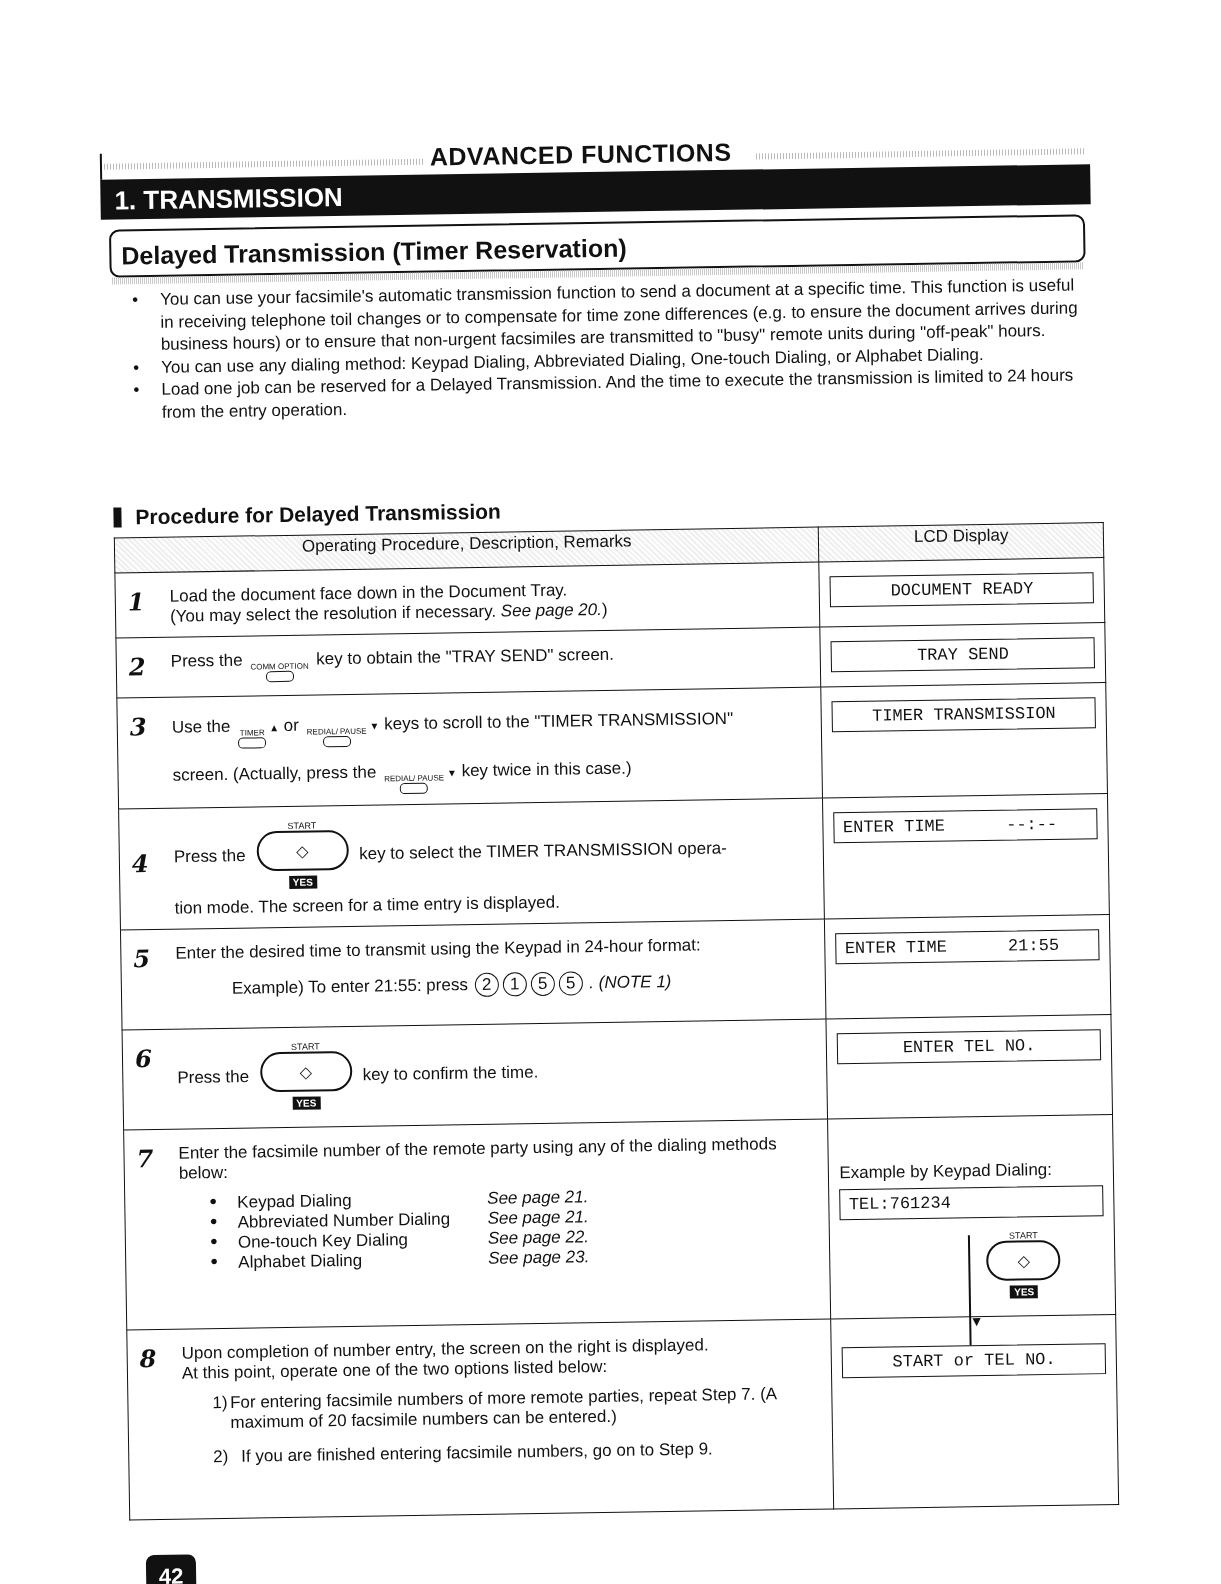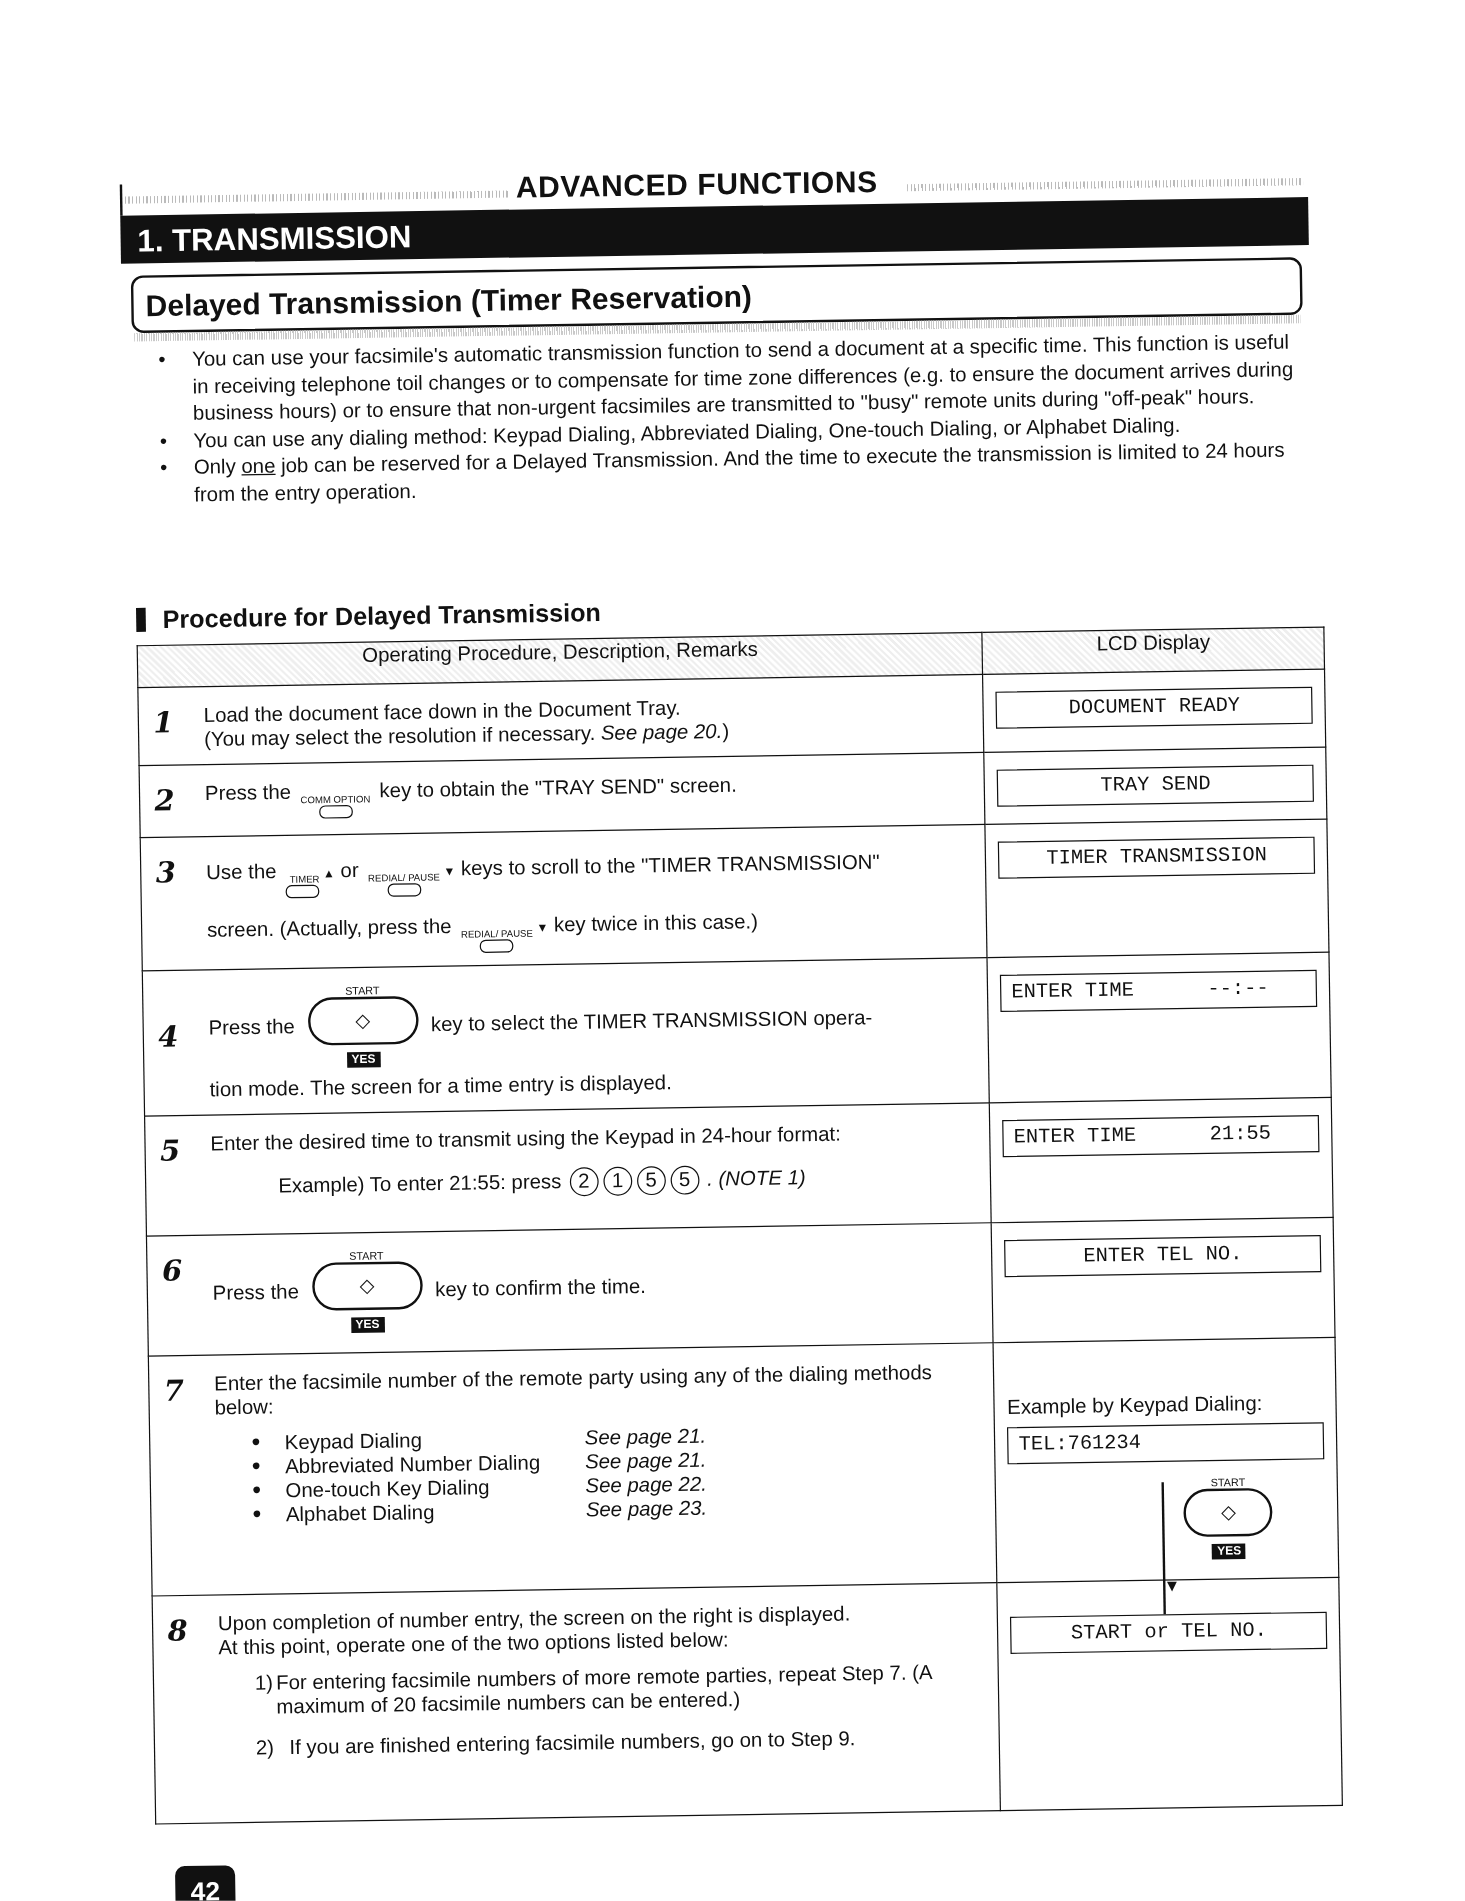--- a/index.html
+++ b/index.html
@@ -10,32 +10,32 @@
   .chapter .bar{position:absolute;left:0;top:6px;width:2px;height:26px;background:#111;}
   .chapter .title{position:absolute;left:330px;top:0;font-weight:bold;font-size:25px;letter-spacing:0.5px;}
   .section{position:absolute;left:110px;top:172px;width:990px;height:40px;background:#111;color:#fff;}
   .section span{position:absolute;left:14px;top:6px;font-size:26px;font-weight:bold;}
   .subsection{position:absolute;left:118px;top:222px;width:972px;height:44px;border:2px solid #111;border-radius:10px;}
   .subsection span{position:absolute;left:10px;top:10px;font-size:25px;font-weight:bold;}
   .subsection .shade{position:absolute;left:0;right:0;bottom:-9px;height:7px;background:repeating-linear-gradient(90deg,#c9c9c9 0 1px,transparent 1px 2px);}
   .intro{position:absolute;left:140px;top:282px;width:960px;font-size:17px;line-height:22.5px;}
   .intro li{list-style:none;position:relative;padding-left:28px;margin:0;}
   .intro li:before{content:"•";position:absolute;left:0;}
-  .u{text-decoration:underline;}
+  .u{}
   .proc-title{position:absolute;left:118px;top:498px;font-size:21px;font-weight:bold;}
   .proc-title .mark{display:inline-block;width:8px;height:20px;background:#111;margin-right:14px;vertical-align:-3px;}
   table.proc{position:absolute;left:118px;top:530px;width:990px;border-collapse:collapse;font-size:17px;}
   table.proc td, table.proc th{border:1.5px solid #111;vertical-align:top;}
   table.proc th{height:32px;font-weight:normal;background:repeating-linear-gradient(45deg,#eee 0 2px,#fff 2px 4px);}
   td.desc{width:700px;position:relative;padding:14px 10px 10px 54px;}
   td.lcd{width:270px;padding:14px 10px;}
   .stepnum{position:absolute;left:12px;top:14px;font-size:24px;font-style:italic;font-weight:bold;font-family:"DejaVu Serif",serif;}
   .lcdbox{border:1.5px solid #111;font-family:"Liberation Mono",monospace;font-size:17px;padding:5px 8px;text-align:center;white-space:pre;}
   .lcdbox.left{text-align:left;}
-  .key-small{display:inline-block;text-align:right;font-size:8px;line-height:9px;vertical-align:-4px;margin:0 3px;}
+  .key-small{display:inline-block;text-align:center;font-size:8px;line-height:9px;vertical-align:-4px;margin:0 3px;}
   .key-small .cap{display:block;width:26px;height:9px;border:1.5px solid #111;border-radius:5px;margin:0 auto;}
   .arrow{font-size:10px;}
   .startkey{display:inline-block;vertical-align:middle;text-align:center;margin:0 6px;position:relative;}
   .startkey .lbl{font-size:9px;display:block;}
   .startkey .oval{width:88px;height:36px;border:2px solid #111;border-radius:20px;display:flex;align-items:center;justify-content:center;font-size:16px;}
   .startkey .yes{display:inline-block;background:#111;color:#fff;font-size:10px;font-weight:bold;padding:1px 4px;margin-top:1px;}
   .circ{display:inline-block;width:22px;height:22px;border:1.5px solid #111;border-radius:50%;text-align:center;line-height:22px;font-size:17px;margin:0 2px;}
   .methods{margin:10px 0 0 30px;}
   .methods .row{display:flex;}
   .methods .name{width:250px;position:relative;padding-left:28px;}
@@ -63,21 +63,21 @@
   </div>
 
   <div class="subsection">
     <span>Delayed Transmission (Timer Reservation)</span>
     <div class="shade"></div>
   </div>
 
   <ul class="intro" style="margin:0;padding:0;">
     <li>You can use your facsimile's automatic transmission function to send a document at a specific time. This function is useful in receiving telephone toil changes or to compensate for time zone differences (e.g. to ensure the document arrives during business hours) or to ensure that non-urgent facsimiles are transmitted to "busy" remote units during "off-peak" hours.</li>
     <li>You can use any dialing method: Keypad Dialing, Abbreviated Dialing, One-touch Dialing, or Alphabet Dialing.</li>
-    <li><span>Only </span><span class="u">one</span><span> job can be reserved for a Delayed Transmission.  And the time to execute the transmission is limited to 24 hours from the entry operation.</span></li>
+    <li><span>Load </span><span class="u">one</span><span> job can be reserved for a Delayed Transmission.  And the time to execute the transmission is limited to 24 hours from the entry operation.</span></li>
   </ul>
 
   <div class="proc-title"><span class="mark"></span><span>Procedure for Delayed Transmission</span></div>
 
   <table class="proc">
     <tbody>
         <tr>
       <th>Operating Procedure, Description, Remarks</th>
       <th>LCD Display</th>
     </tr>

